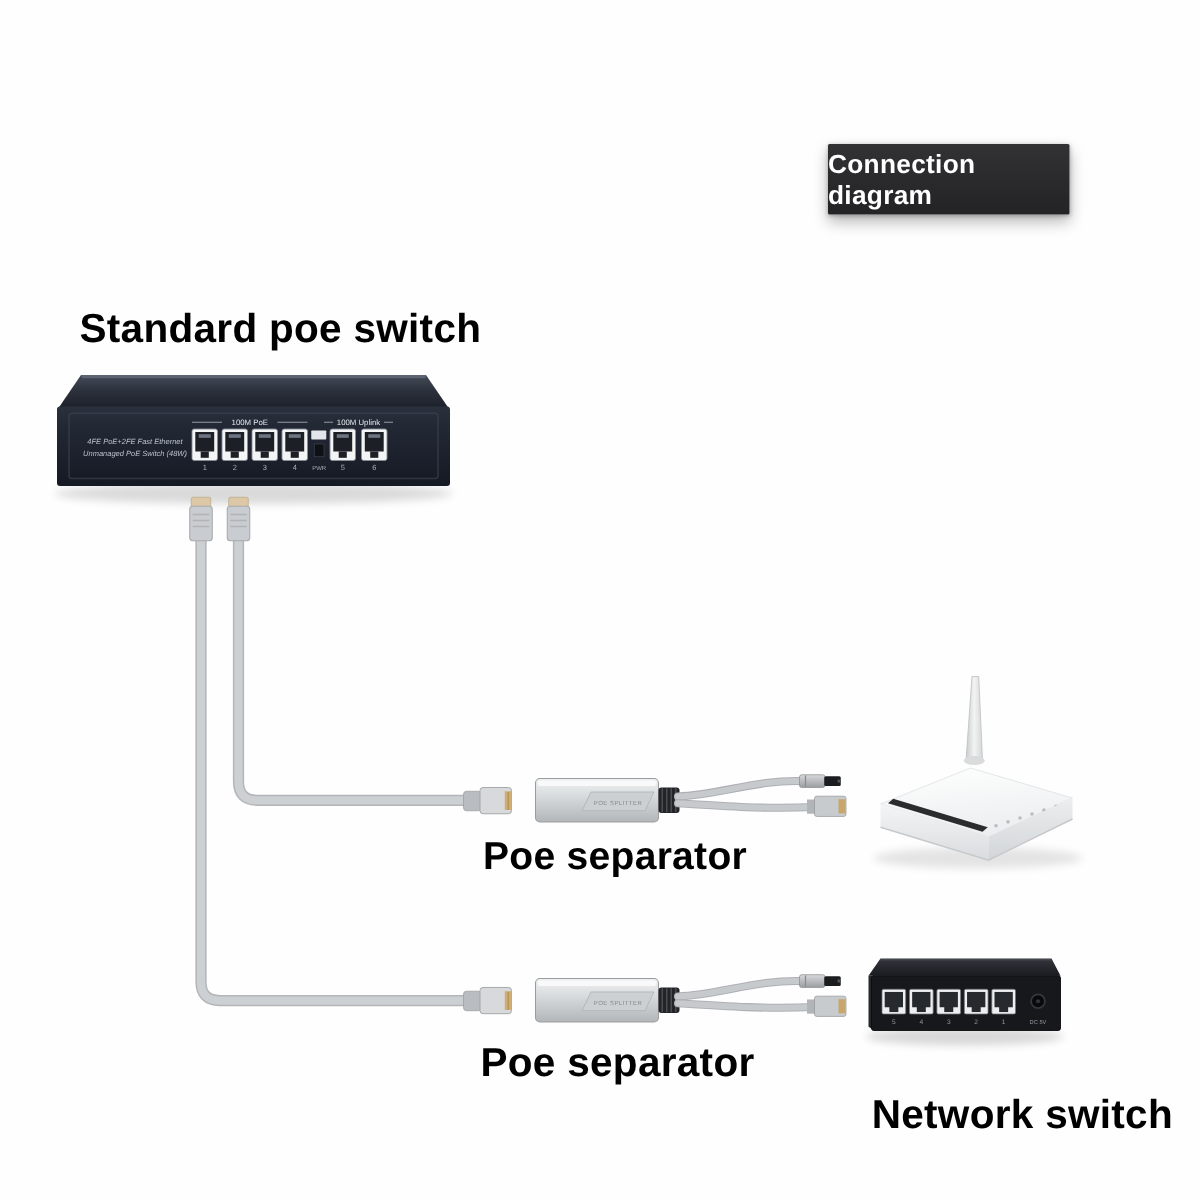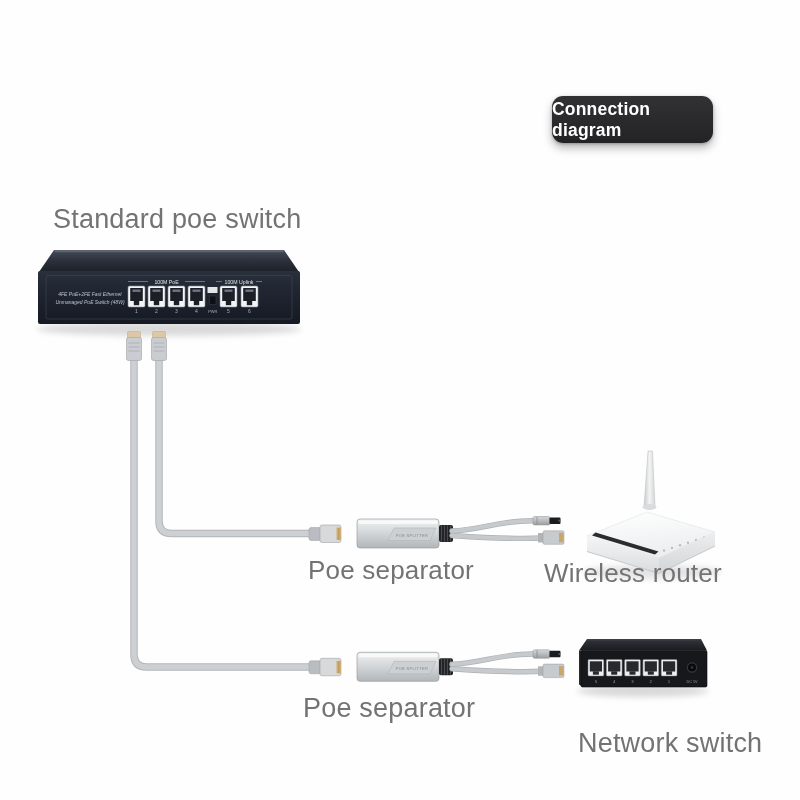--- a/index.html
+++ b/index.html
@@ -5,29 +5,29 @@
   html,body{margin:0;padding:0;}
   body{
     width:800px;height:800px;position:relative;overflow:hidden;
     background:#fefefe;
     font-family:"Liberation Sans", sans-serif;
   }
   .stage{position:absolute;left:0;top:0;width:800px;height:800px;}
   .badge{
     position:absolute;left:552px;top:96px;width:161px;height:47px;
     background:linear-gradient(180deg,#323234 0%,#232325 100%);
-    border-radius:11px;
+    border-radius:1px;
     box-shadow:0 5px 10px rgba(0,0,0,0.28), 0 1px 3px rgba(0,0,0,0.25);
     display:flex;align-items:center;justify-content:center;
   }
   .badge span{
     color:#ffffff;font-size:17.5px;font-weight:700;letter-spacing:0.2px;
   }
   .caption{
-    position:absolute;color:#737373;font-weight:400;text-align:left;
+    position:absolute;color:#000000;font-weight:700;text-align:right;
     white-space:nowrap;letter-spacing:0.2px;
   }
   .cap-title{left:53px;top:204px;width:240px;font-size:27px;}
   .cap-sep1{left:308px;top:555px;width:190px;font-size:26px;}
   .cap-router{left:544px;top:558px;width:180px;font-size:26px;}
   .cap-sep2{left:303px;top:693px;width:200px;font-size:27px;}
   .cap-netswitch{left:578px;top:728px;width:204px;font-size:27px;}
   svg{position:absolute;left:0;top:0;}
   svg text{font-family:"Liberation Sans", sans-serif;}
 </style>
@@ -309,16 +309,15 @@
       <text x="692" y="682.5" font-size="3.8" fill="#9096a0" text-anchor="middle">DC 5V</text>
     </g>
   </svg>
 
   <div class="badge">
     <span>Connection diagram</span>
   </div>
 
   <div class="caption cap-title">Standard poe switch</div>
   <div class="caption cap-sep1">Poe separator</div>
-  <div class="caption cap-router">Wireless router</div>
   <div class="caption cap-sep2">Poe separator</div>
   <div class="caption cap-netswitch">Network switch</div>
 </div>
 
 </body></html>

